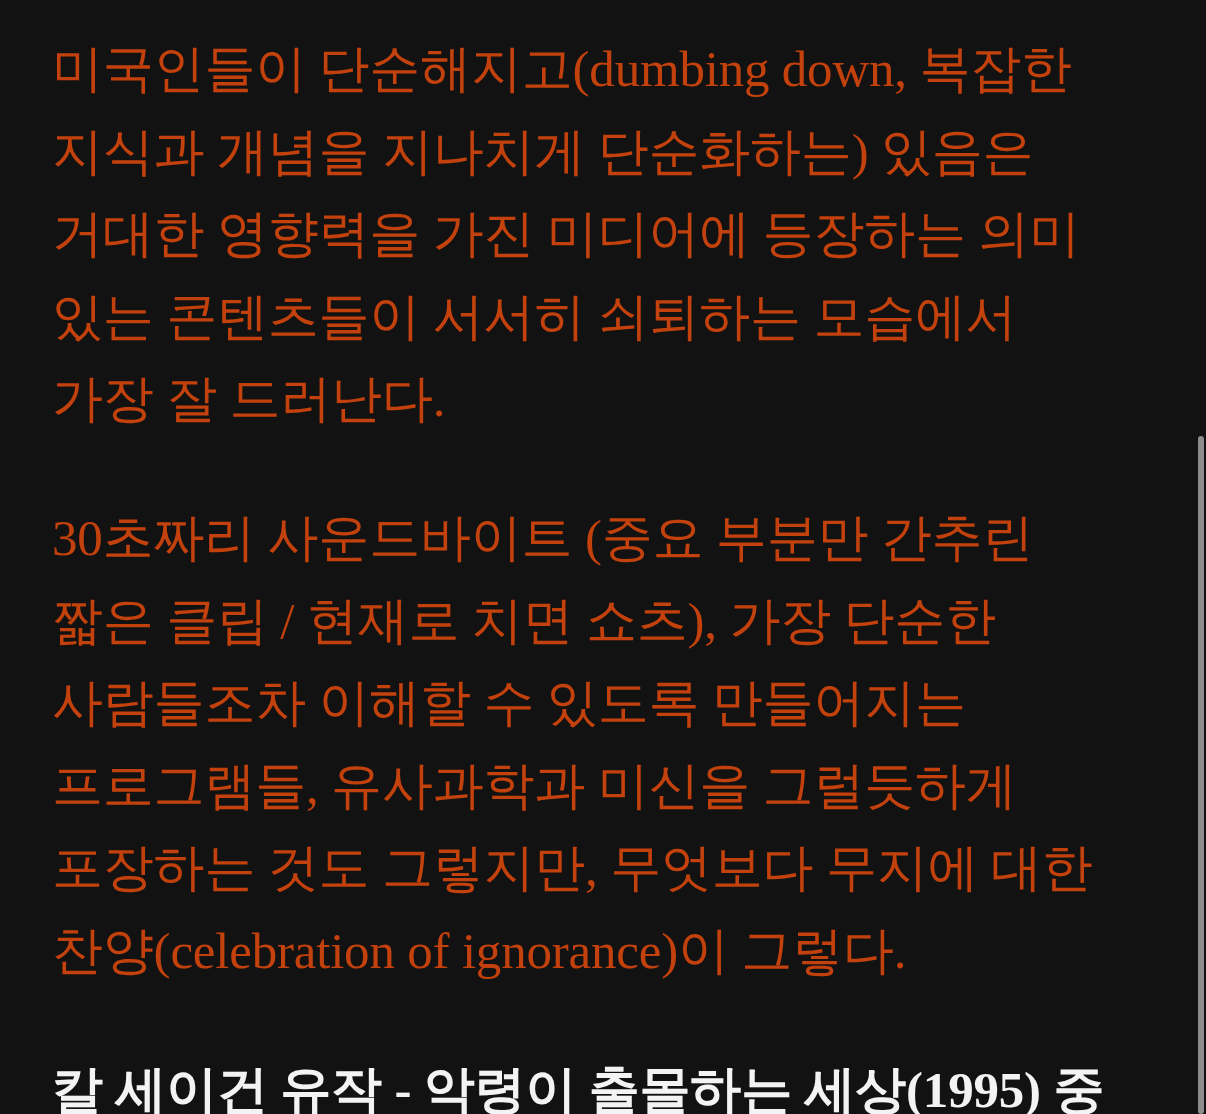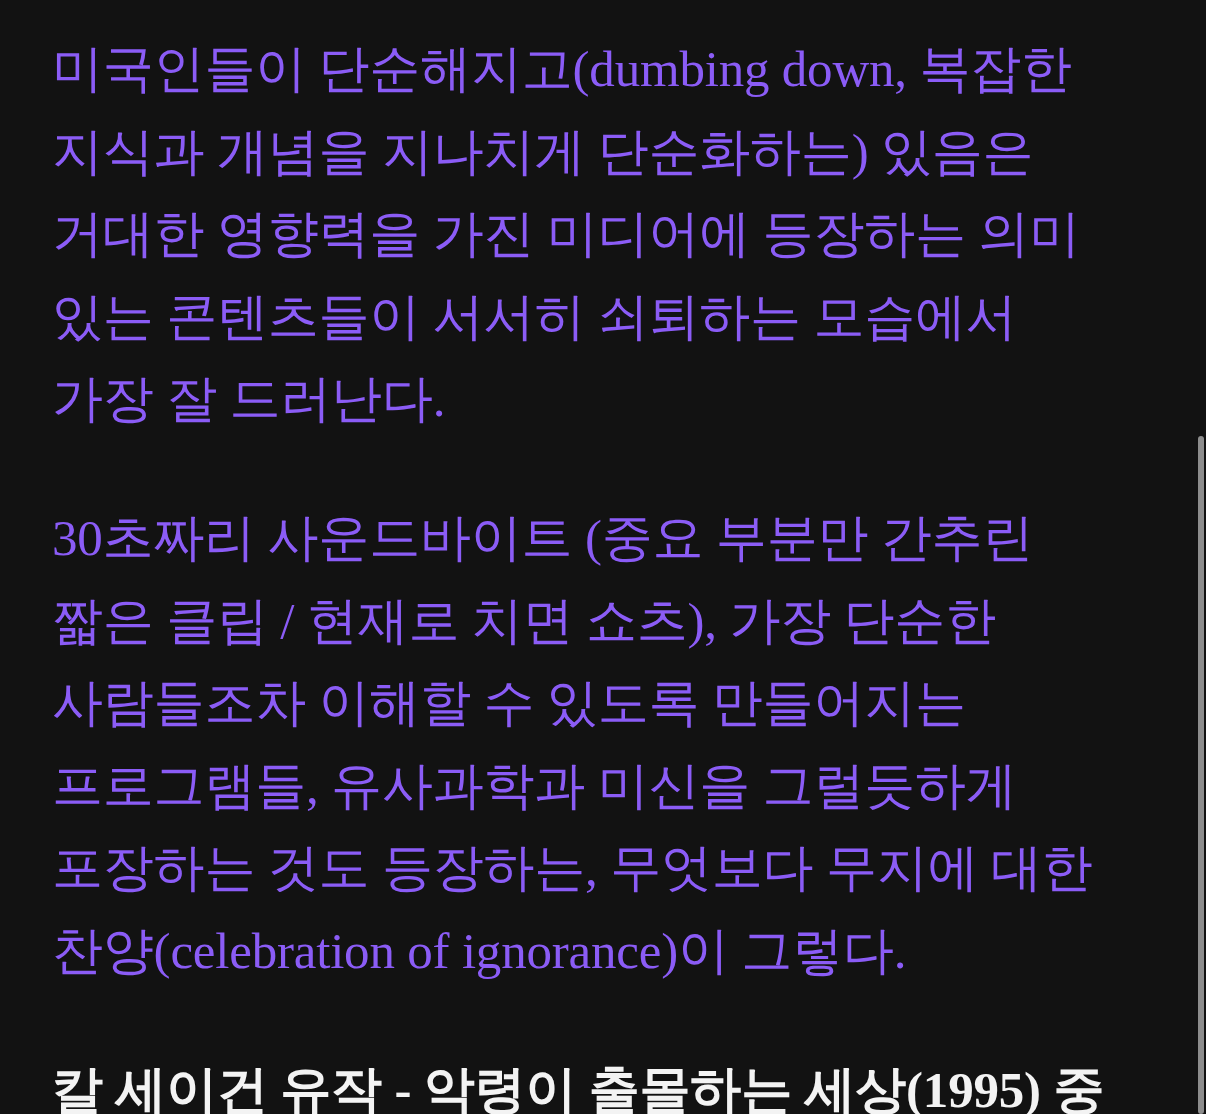--- a/index.html
+++ b/index.html
@@ -19,21 +19,21 @@
     width: 1206px;
     height: 1114px;
     background: #121212;
     box-sizing: border-box;
     padding: 28px 78px 0 52px;
   }
   .para {
     font-size: 51px;
     line-height: 1.62;
     letter-spacing: -0.2px;
-    color: #8b5cf6;
+    color: #c2410c;
     margin: 0;
     word-break: keep-all;
   }
   .para + .para {
     margin-top: 56px;
   }
   .para.bold {
     font-weight: bold;
     color: #f3f3f3;
   }
@@ -55,21 +55,21 @@
     background: #8d8d8d;
   }
 </style>
 </head>
 <body>
 
 <div class="page">
 
   <p class="para">미국인들이 단순해지고(dumbing down, 복잡한 지식과 개념을 지나치게 단순화하는) 있음은 거대한 영향력을 가진 미디어에 등장하는 의미 있는 콘텐츠들이 서서히 쇠퇴하는 모습에서 가장 잘 드러난다.</p>
 
-  <p class="para">30초짜리 사운드바이트 (중요 부분만 간추린 짧은 클립 / 현재로 치면 쇼츠), 가장 단순한 사람들조차 이해할 수 있도록 만들어지는 프로그램들, 유사과학과 미신을 그럴듯하게 포장하는 것도 등장하는, 무엇보다 무지에 대한 찬양(celebration of ignorance)이 그렇다.</p>
+  <p class="para">30초짜리 사운드바이트 (중요 부분만 간추린 짧은 클립 / 현재로 치면 쇼츠), 가장 단순한 사람들조차 이해할 수 있도록 만들어지는 프로그램들, 유사과학과 미신을 그럴듯하게 포장하는 것도 그렇지만, 무엇보다 무지에 대한 찬양(celebration of ignorance)이 그렇다.</p>
 
   <p class="para bold">칼 세이건 유작 - 악령이 출몰하는 세상(1995) 중 -</p>
 
   <div class="scrollbar-track">
     <div class="scrollbar-thumb"></div>
   </div>
 
 </div>
 
 </body></html>

